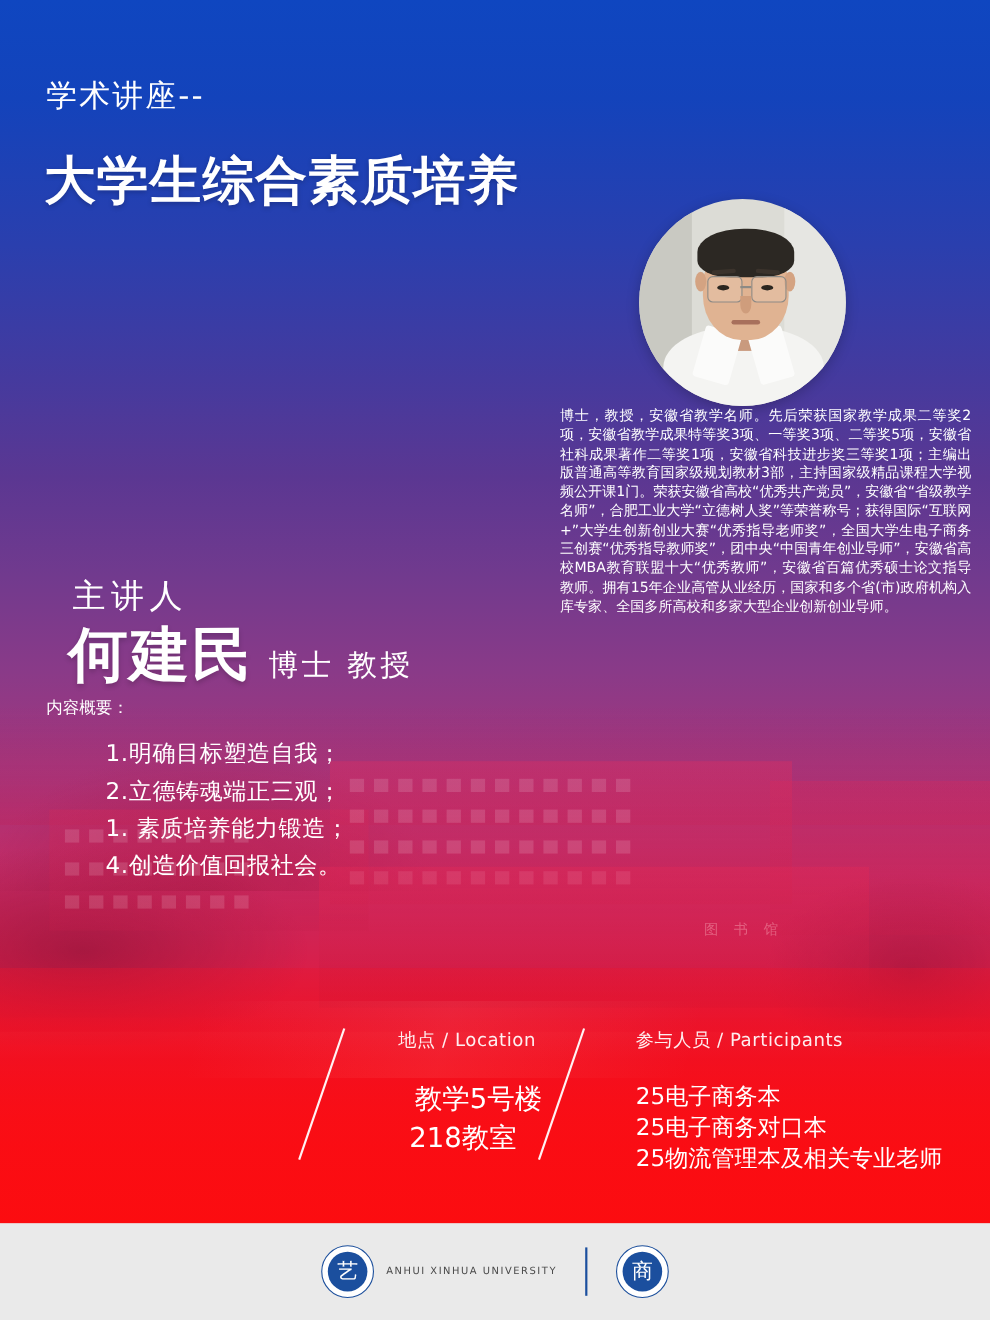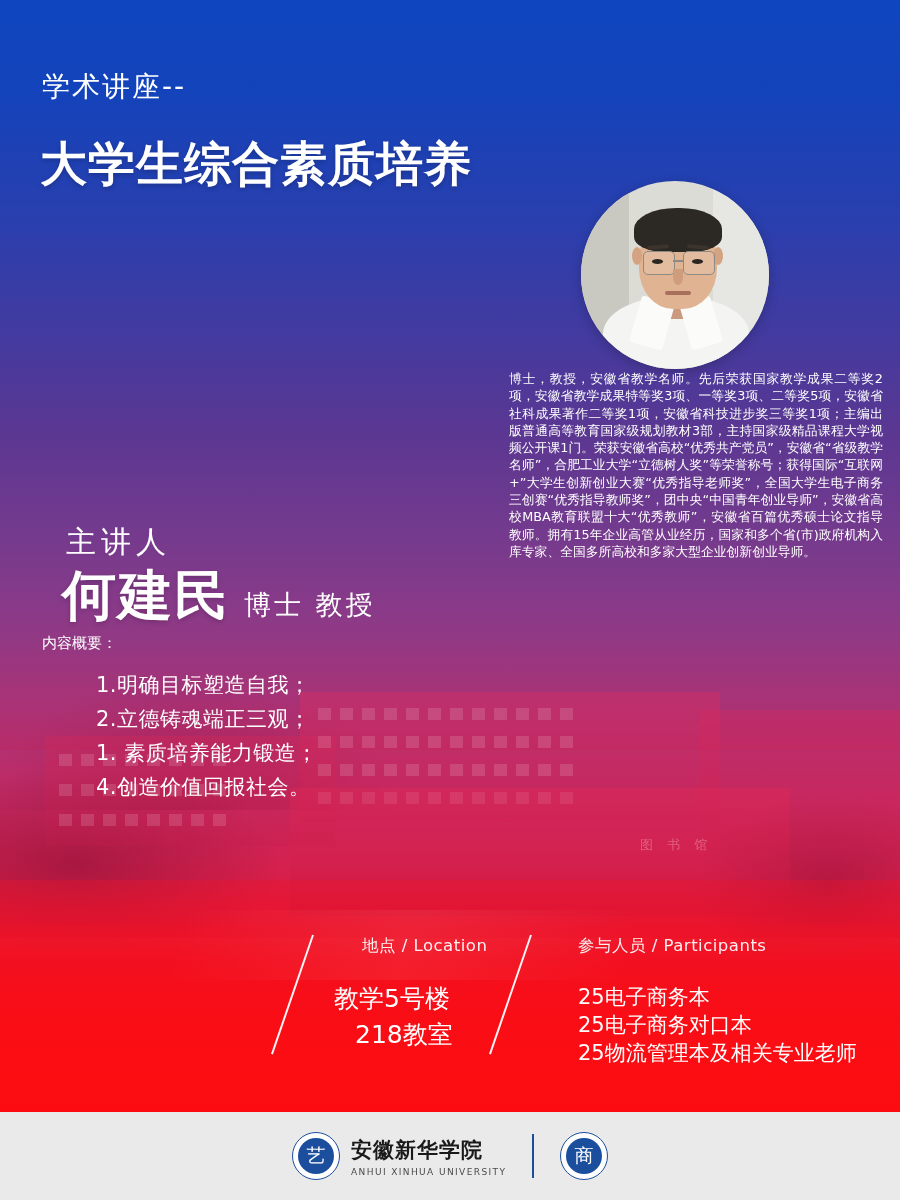--- a/index.html
+++ b/index.html
@@ -379,41 +379,40 @@
     <div class="outline-item">1. 素质培养能力锻造；</div>
     <div class="outline-item">4.创造价值回报社会。</div>
   </div>
 
   <div class="infobar">
 
 
     <div class="info-col" style="left:312px;top:10px;">
       <div class="slash" style="left:0;top:0;"></div>
       <div class="info-label" style="margin-left:50px;">地点 / Location</div>
-      <div class="info-val" style="margin-left:22px;margin-top:24px;">教学5号楼</div>
-      <div class="info-val" style="margin-left:43px;">218教室</div>
+      <div class="info-val" style="margin-left:65px;margin-top:24px;">教学5号楼</div>
+      <div class="info-val" style="margin-left:60px;">218教室</div>
     </div>
 
     <div class="info-col" style="left:530px;top:10px;">
       <div class="slash" style="left:0;top:0;"></div>
       <div class="info-label" style="margin-left:48px;">参与人员 / Participants</div>
       <div class="info-val small" style="margin-left:48px;margin-top:26px;">25电子商务本</div>
       <div class="info-val small" style="margin-left:48px;">25电子商务对口本</div>
       <div class="info-val small" style="margin-left:48px;">25物流管理本及相关专业老师</div>
     </div>
 
   </div>
 
   <div class="footer">
     <div class="logo-group">
       <div class="seal">
         <div class="seal-inner">艺</div>
       </div>
       <div class="logo-text">
-        <div class="logo-cn">安徽新华学院</div>
         <div class="logo-en">ANHUI  XINHUA  UNIVERSITY</div>
       </div>
     </div>
 
     <div class="divider"></div>
 
     <div class="logo-group">
       <div class="seal">
         <div class="seal-inner">商</div>
       </div>

